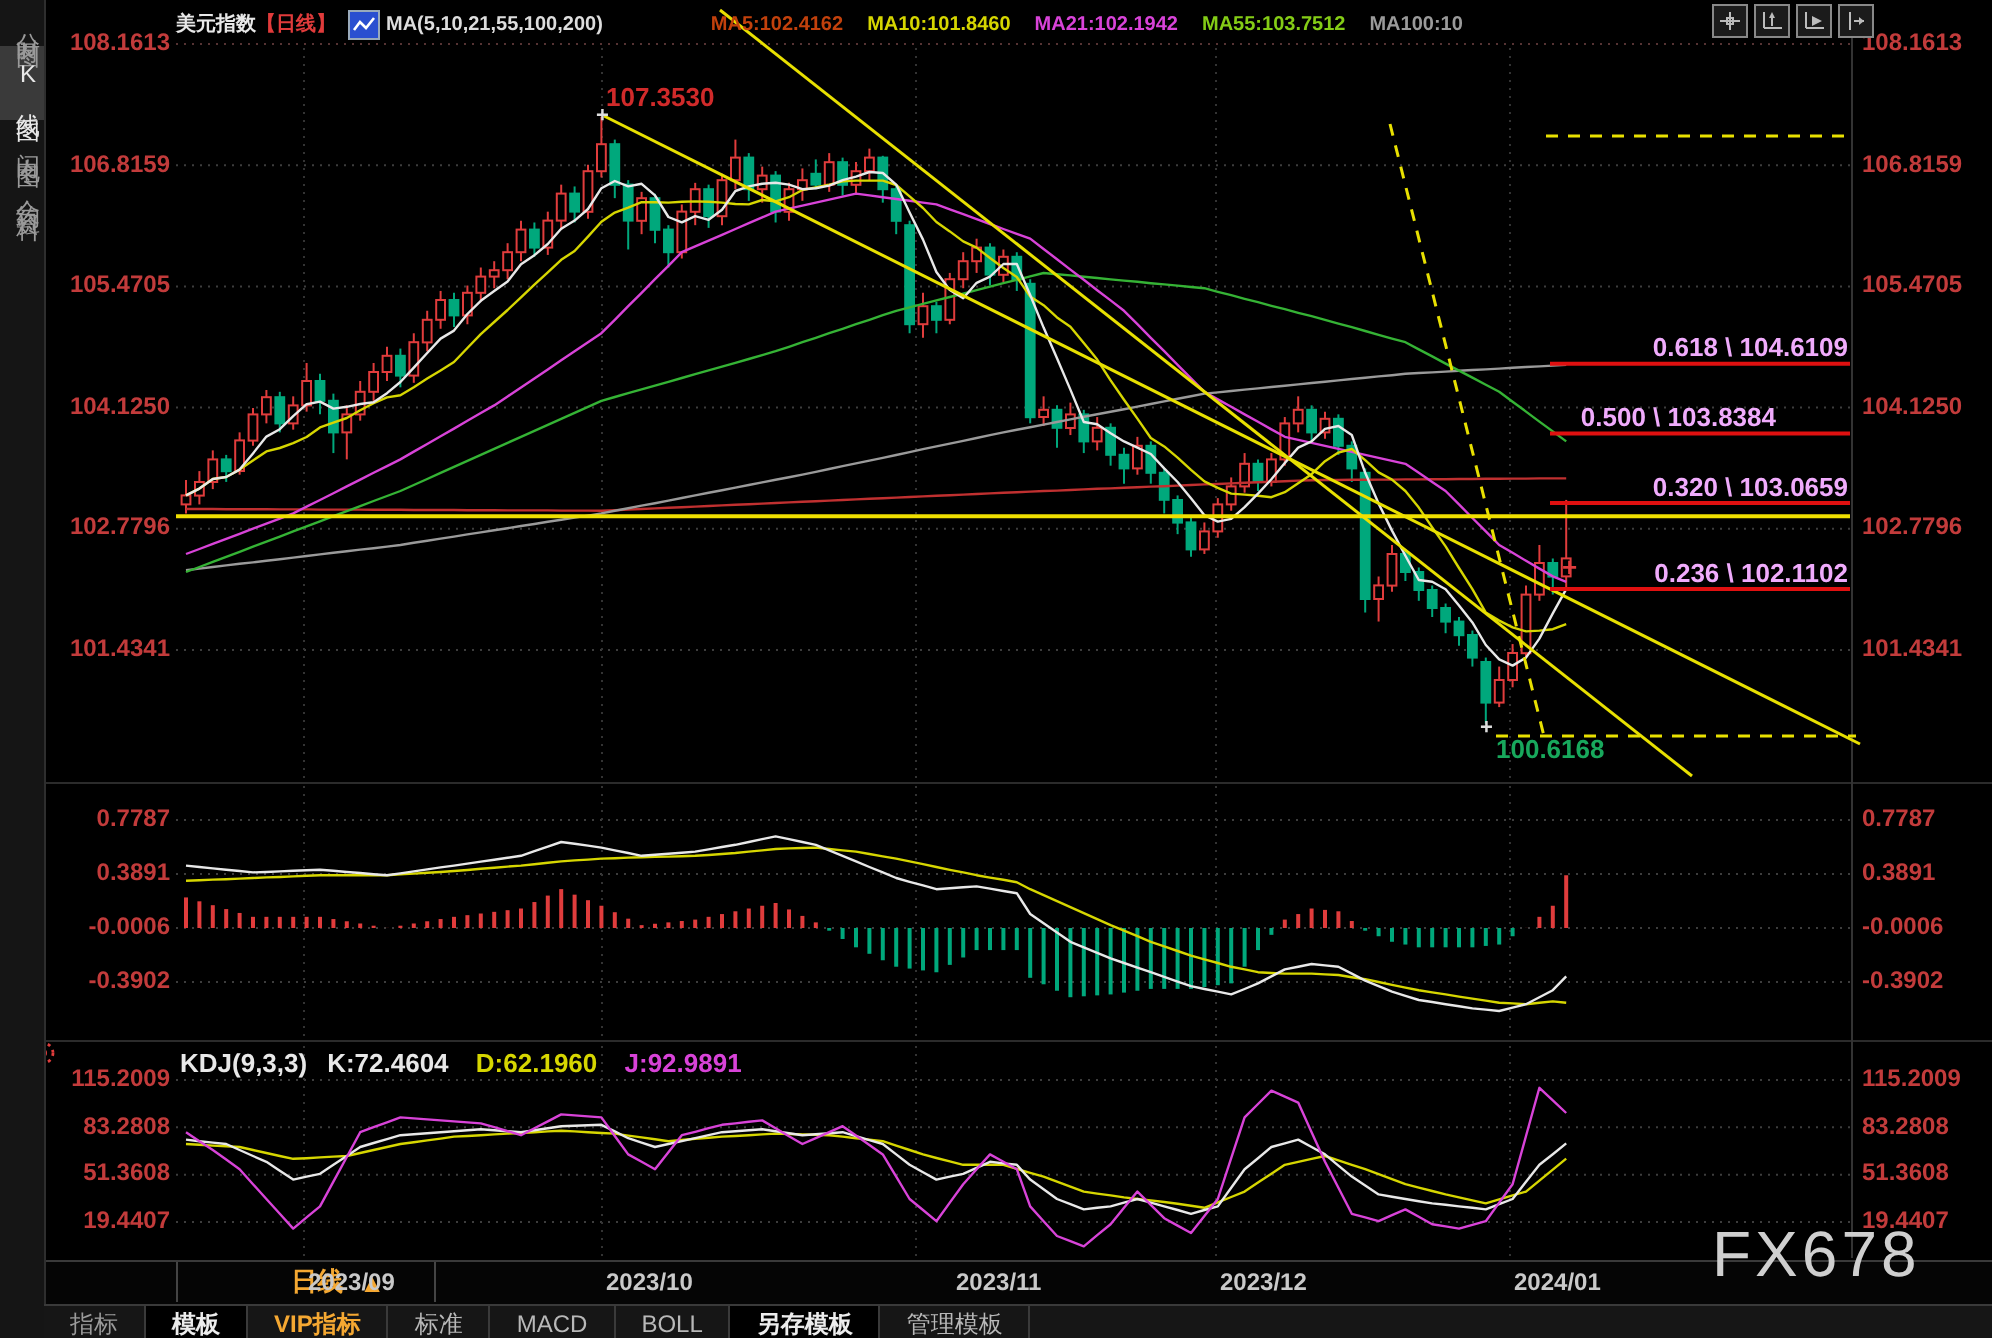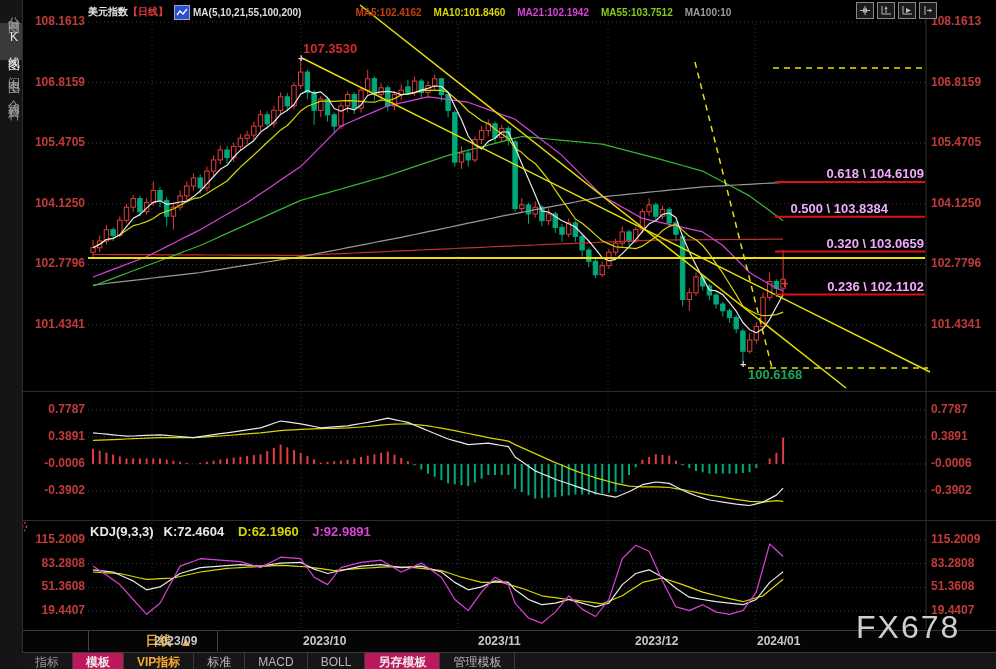--- a/index.html
+++ b/index.html
@@ -47,21 +47,21 @@
   #timeline{position:absolute;left:22px;top:630px;width:974px;height:21px;border-top:1px solid #3a3a3a;
     background:#050505;z-index:4;}
   #period-box{position:absolute;left:66px;top:0;width:96px;height:20px;border-left:1px solid #444;
     border-right:1px solid #444;display:flex;align-items:center;justify-content:center;gap:8px;
     color:#f5a832;font-size:13px;font-weight:bold;cursor:pointer;padding-left:32px;}
   
   #tabbar{position:absolute;left:22px;top:652px;width:974px;height:17px;background:#161616;
     border-top:1px solid #3a3a3a;display:flex;z-index:6;font-size:12px;}
   .tab{padding:1px 13px 0 13px;border-right:1px solid #3a3a3a;color:#9a9a9a;cursor:pointer;
     display:flex;align-items:center;}
-  .tab.active{background:#be185d;color:#ececec;font-weight:bold;}
+  .tab.active{background:#000000;color:#ececec;font-weight:bold;}
   .tab.vip{color:#f5a832;font-weight:bold;}
   .tab.mid{color:#b8b8b8;}
   #watermark{position:absolute;left:856px;top:609px;font-size:32px;letter-spacing:2px;
     color:#cfcfcf;z-index:5;font-family:"Liberation Sans","DejaVu Sans",sans-serif;}
   #kdj-sun{position:absolute;left:14px;top:519px;z-index:5;}
 </style>
 </head>
 <body>
 
 <div id="app">
@@ -557,15 +557,15 @@
     <div class="tick-label tick-right" style="top: 532px;">115.2009</div>
     <div class="tick-label tick-left" style="top: 555.669px;">83.2808</div>
     <div class="tick-label tick-right" style="top: 555.669px;">83.2808</div>
     <div class="tick-label tick-left" style="top: 579.337px;">51.3608</div>
     <div class="tick-label tick-right" style="top: 579.337px;">51.3608</div>
     <div class="tick-label tick-left" style="top: 603.006px;">19.4407</div>
     <div class="tick-label tick-right" style="top: 603.006px;">19.4407</div>
     <div class="month-label" style="left: 154px;">2023/09</div>
     <div class="month-label" style="left: 303px;">2023/10</div>
     <div class="month-label" style="left: 478px;">2023/11</div>
-    <div class="month-label" style="left: 635px;">2023/12</div>
+    <div class="month-label" style="left: 610px;">2023/12</div>
     <div class="month-label" style="left: 757px;">2024/01</div>
   </div>
 
 </body></html>

